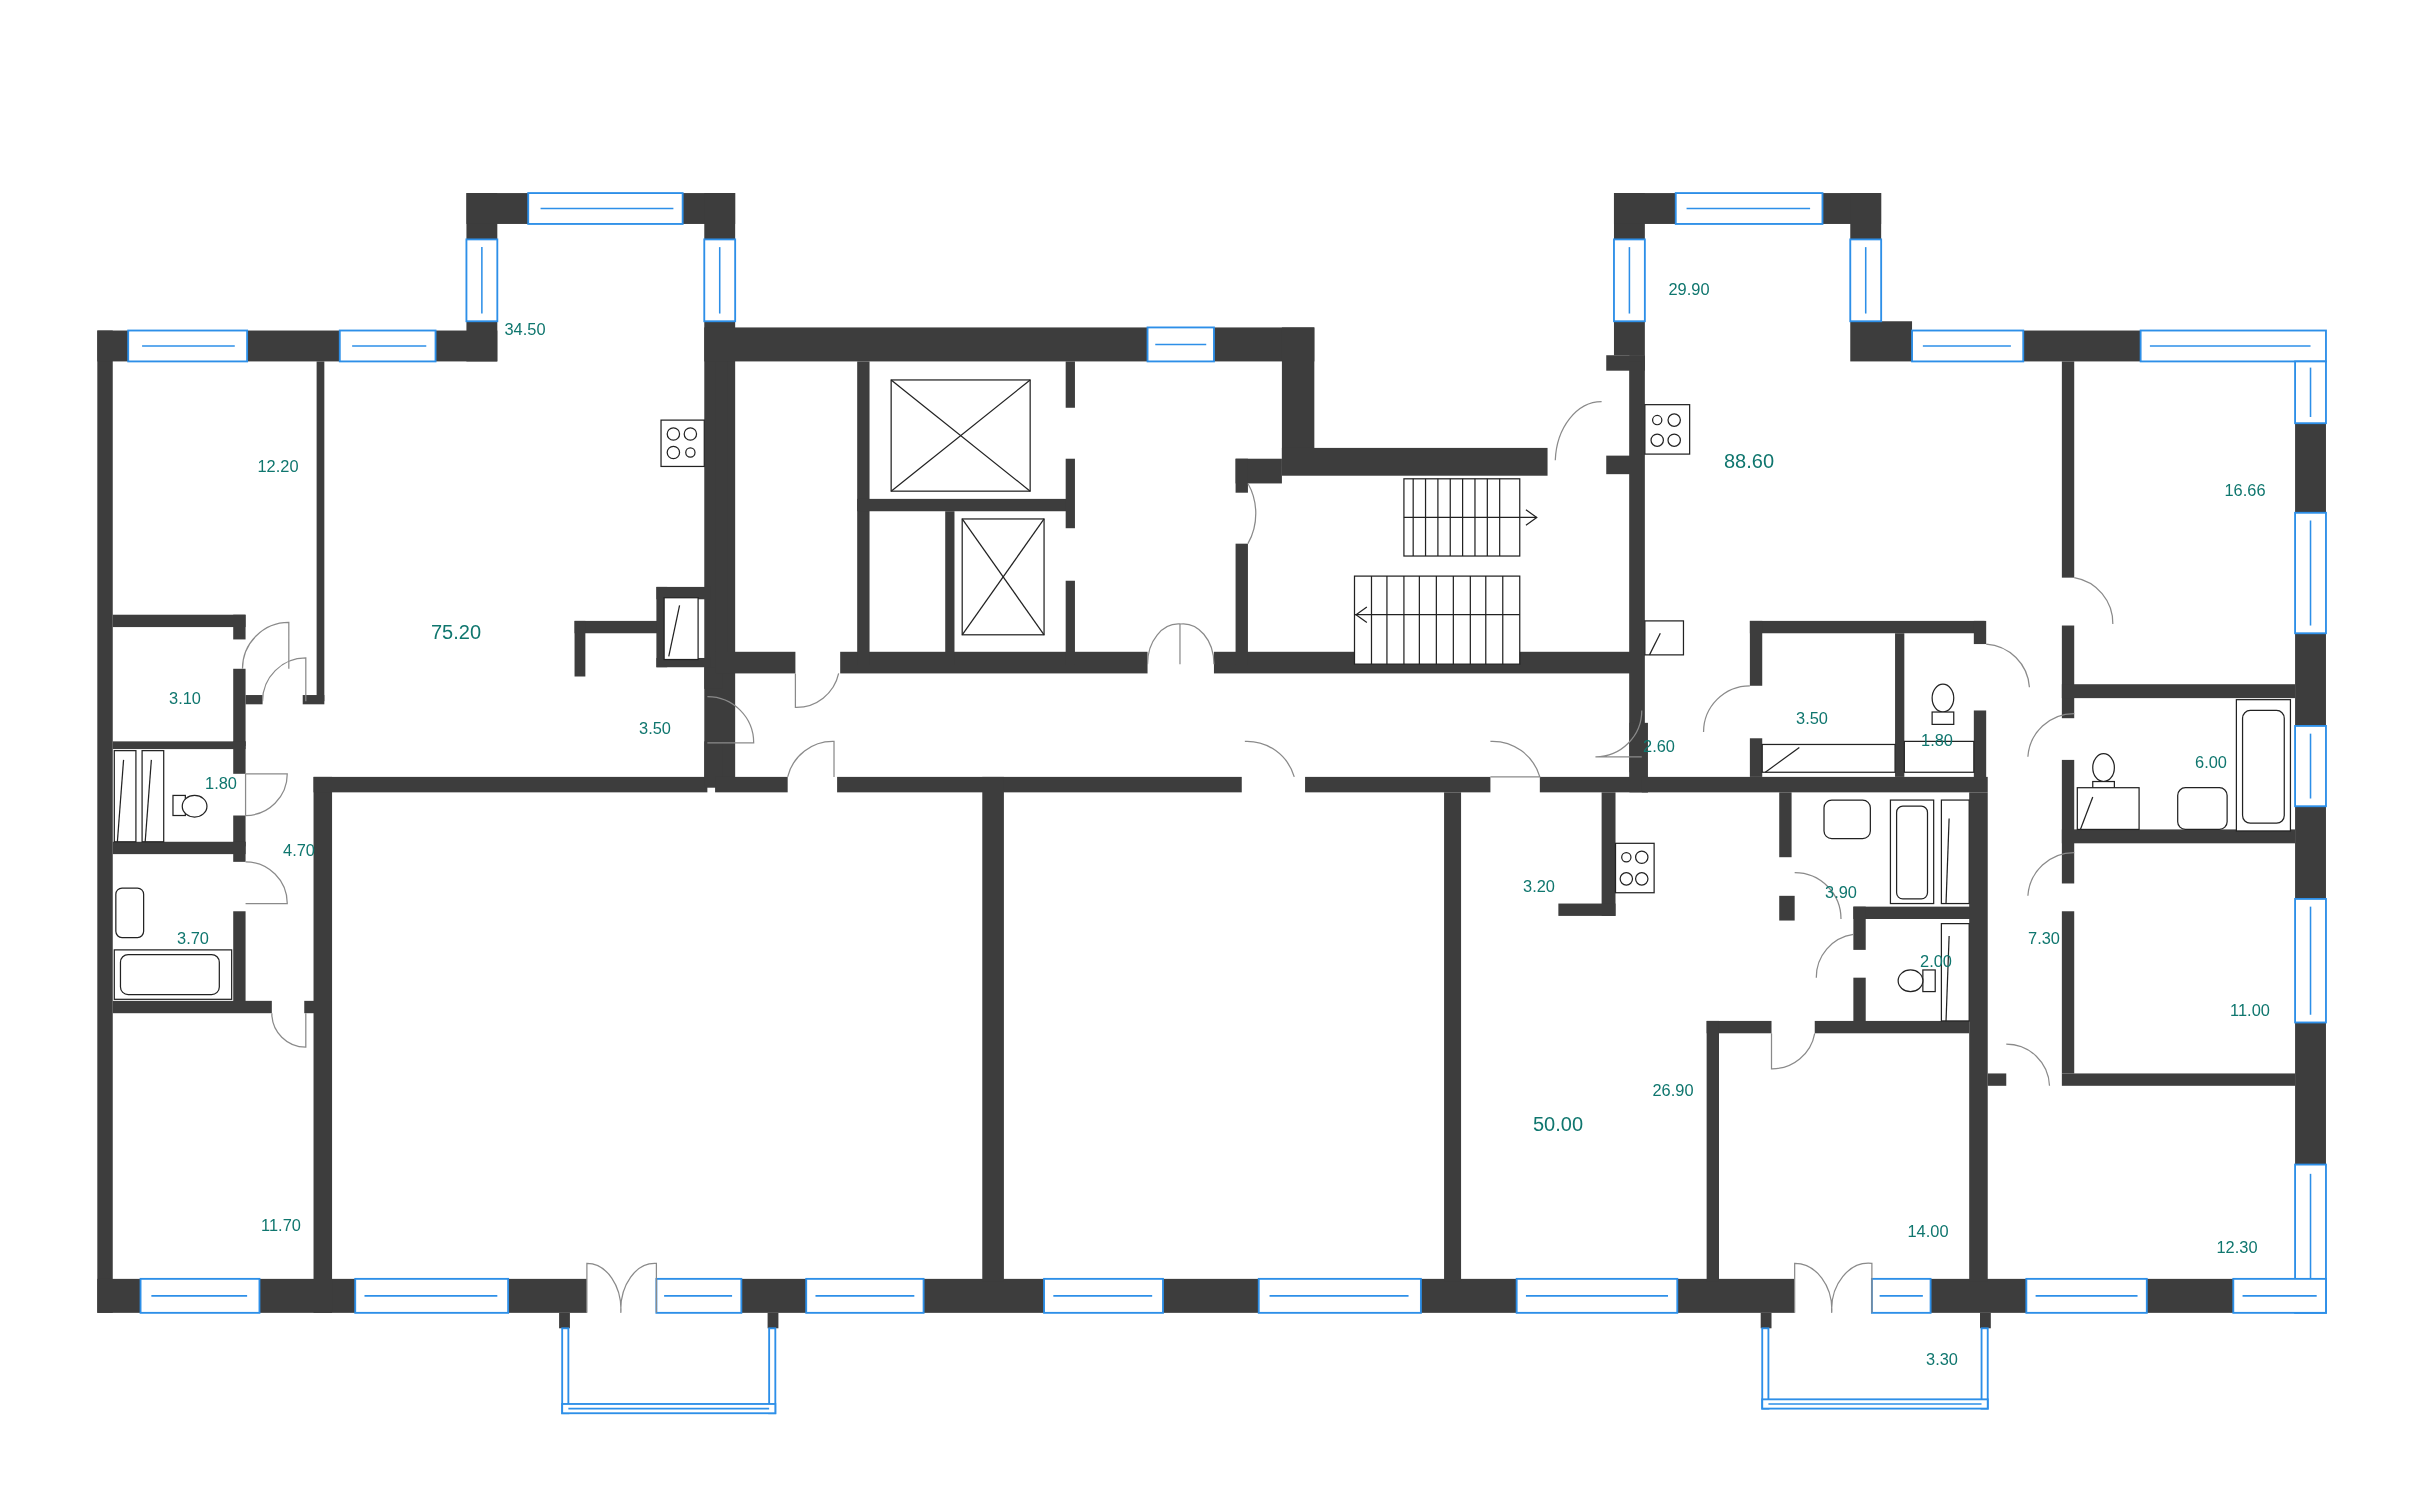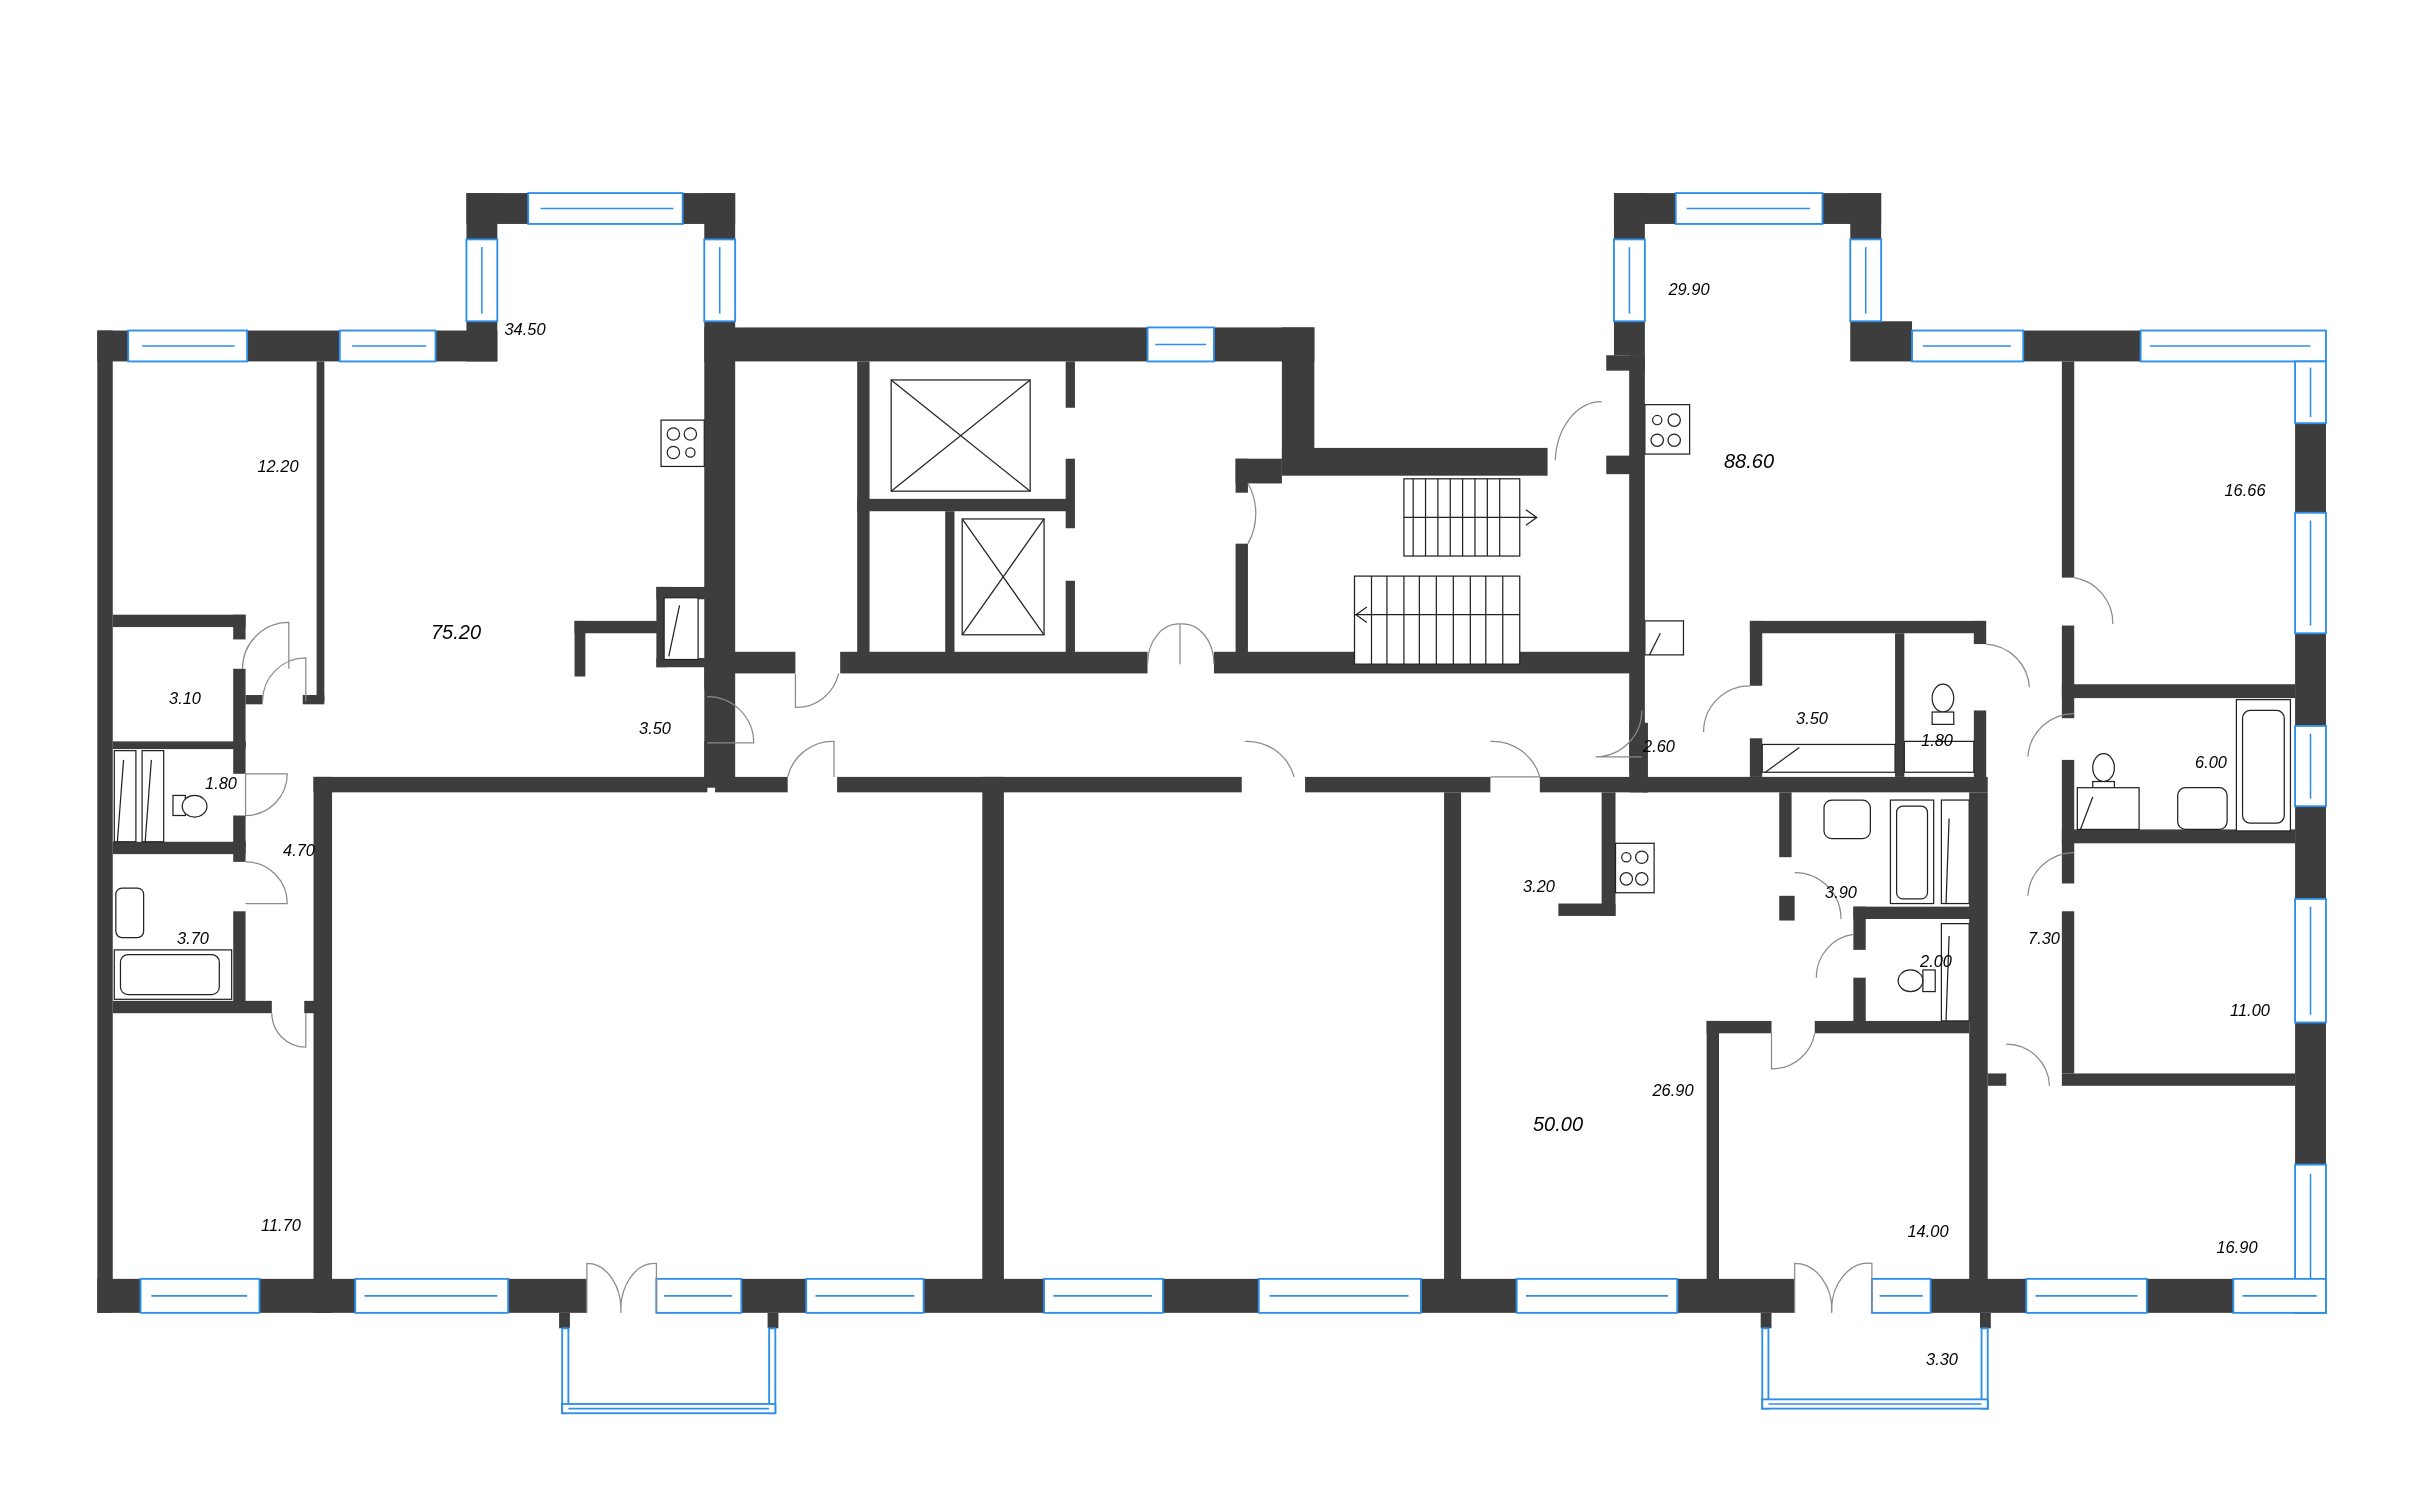--- a/index.html
+++ b/index.html
@@ -4,21 +4,21 @@
 <style>
   html, body { margin:0; padding:0; background:#ffffff; }
   body { width:2414px; height:1509px; overflow:hidden; position:relative; font-family:"Liberation Sans", sans-serif; }
   #plan { position:absolute; left:0; top:0; width:2414px; height:1509px; }
   .w { fill:#3d3d3d; }
   .win { fill:#ffffff; stroke:#2d8fe8; stroke-width:1.2; }
   .winl { stroke:#2d8fe8; stroke-width:1; fill:none; }
   .door { fill:none; stroke:#8a8a8a; stroke-width:0.8; }
   .fx { fill:#ffffff; stroke:#222; stroke-width:0.8; }
   .fxl { fill:none; stroke:#222; stroke-width:0.8; }
-  .lbl { position:absolute; font-style:italic; color:#000000; white-space:nowrap; transform:translate(-50%,-50%); }
+  .lbl { position:absolute; color:#0f766e; white-space:nowrap; transform:translate(-50%,-50%); }
   .lbl.small { font-size:16.4px; }
   .lbl.big { font-size:20px;margin-top:46px; }
 </style>
 </head>
 <body>
 
 <svg id="plan" viewBox="0 0 1563 977" preserveAspectRatio="none" xmlns="http://www.w3.org/2000/svg">
 
   <g>
 
@@ -375,21 +375,21 @@
 
 <div class="lbl big" style="left:1749px;top:415px;">88.60</div>
 <div class="lbl small" style="left:1689px;top:289px;">29.90</div>
 <div class="lbl small" style="left:2245px;top:490px;">16.66</div>
 <div class="lbl small" style="left:1659px;top:746px;">2.60</div>
 <div class="lbl small" style="left:1812px;top:718px;">3.50</div>
 <div class="lbl small" style="left:1937px;top:740px;">1.80</div>
 <div class="lbl small" style="left:2211px;top:762px;">6.00</div>
 <div class="lbl small" style="left:2044px;top:938px;">7.30</div>
 <div class="lbl small" style="left:2250px;top:1010px;">11.00</div>
-<div class="lbl small" style="left:2237px;top:1247px;">16.90</div>
+<div class="lbl small" style="left:2237px;top:1247px;">12.30</div>
 
 <div class="lbl big" style="left:1558px;top:1078px;">50.00</div>
 <div class="lbl small" style="left:1539px;top:886px;">3.20</div>
 <div class="lbl small" style="left:1841px;top:871px;margin-top:21px;">3.90</div>
 <div class="lbl small" style="left:1936px;top:961px;">2.00</div>
 <div class="lbl small" style="left:1673px;top:1090px;text-align:center;">26.90</div>
 <div class="lbl small" style="left:1928px;top:1231px;">14.00</div>
 <div class="lbl small" style="left:1942px;top:1359px;text-align:right;">3.30</div>
 
 

